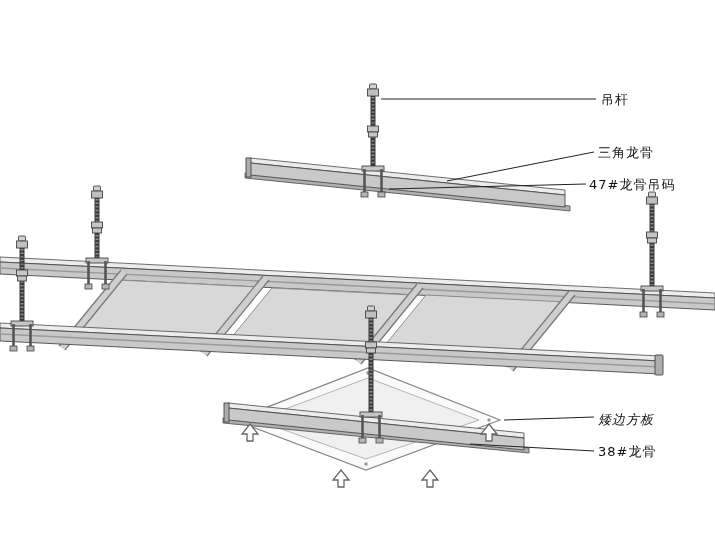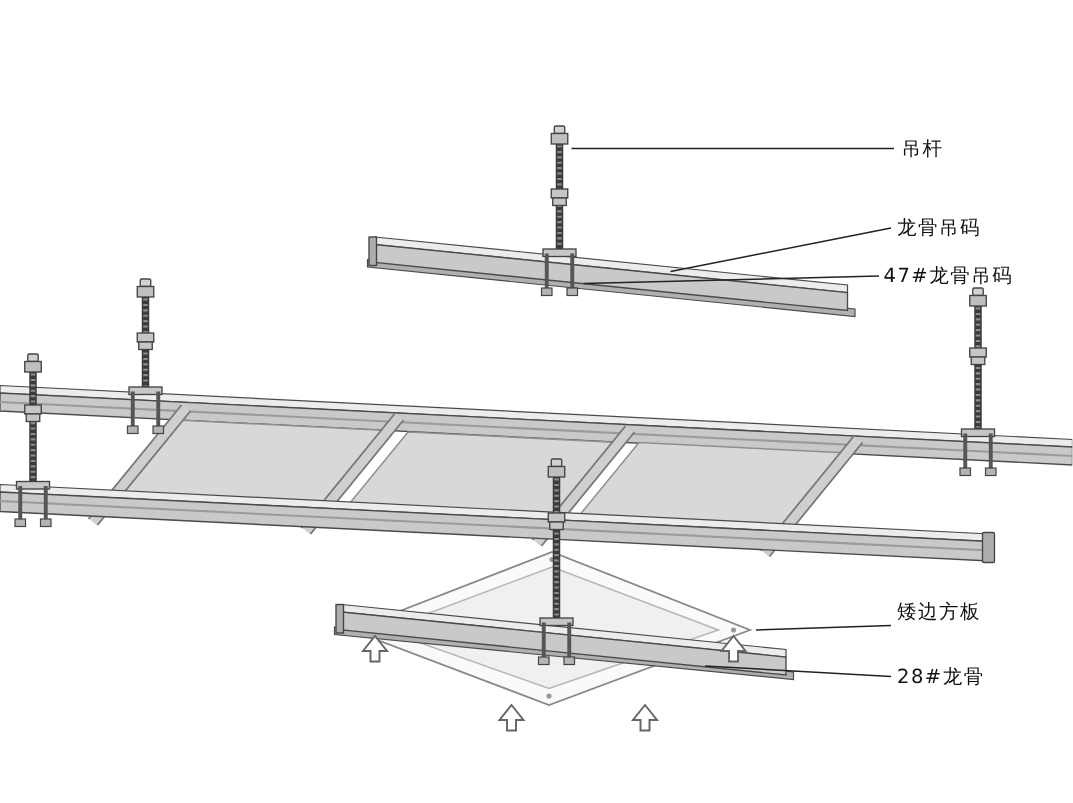--- a/index.html
+++ b/index.html
@@ -205,17 +205,17 @@
     <g>
       <line class="leader" x1="381" y1="99" x2="596" y2="99"></line>
       <line class="leader" x1="447" y1="181" x2="594" y2="152"></line>
       <line class="leader" x1="389" y1="189" x2="586" y2="184"></line>
       <line class="leader" x1="504" y1="420" x2="594" y2="417"></line>
       <line class="leader" x1="470" y1="444" x2="594" y2="451"></line>
     </g>
   </svg>
 
   <div class="label" style="left:601px; top:92px;">吊杆</div>
-  <div class="label" style="left:598px; top:145px;">龙骨吊码</div>
+  <div class="label" style="left:598px; top:145px;">三角龙骨</div>
   <div class="label" style="left:589px; top:177px;">47#龙骨吊码</div>
-  <div class="label" style="left:598px; top:401px;">矮边方板</div>
-  <div class="label" style="left:598px; top:444px;">28#龙骨</div>
+  <div class="label" style="left:598px; top:412px;font-style:italic;">矮边方板</div>
+  <div class="label" style="left:598px; top:444px;">38#龙骨</div>
 </div>
 
 </body></html>

